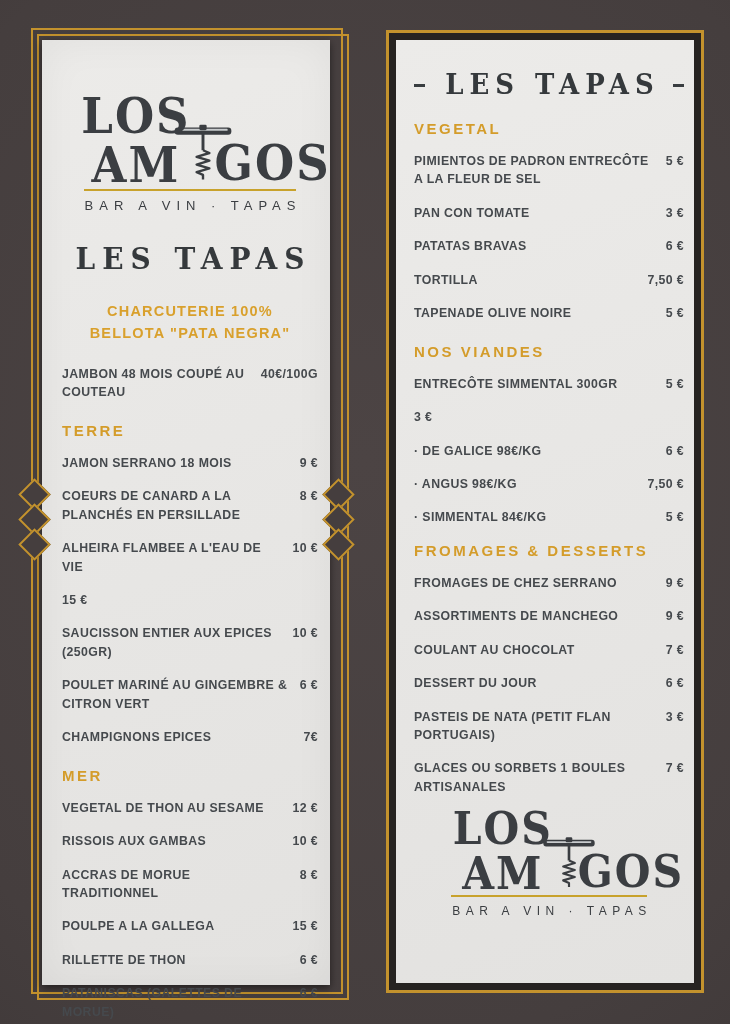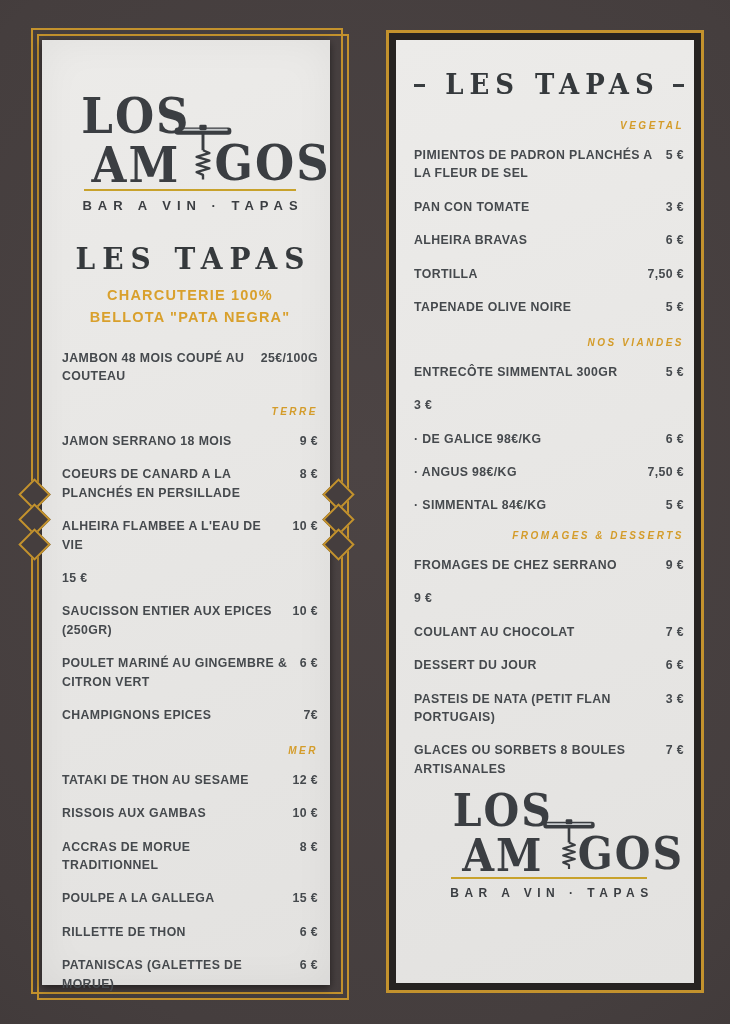--- a/index.html
+++ b/index.html
@@ -43,42 +43,42 @@
   .logo-word{
     font-family:"DejaVu Serif", serif;font-weight:bold;color:#3b3e42;
     font-size:45px;letter-spacing:2px;transform:scaleY(1.08);
   }
   .logo-small .logo-word{font-size:41px;}
   .corkscrew{width:64px;height:62px;margin:0 -20px 2px -20px;overflow:visible;}
   .logo-small .corkscrew{width:58px;height:56px;}
   .logo-underline{height:2px;background:#c8a22c;width:212px;margin:3px auto 7px auto;}
   .logo-small .logo-underline{width:196px;margin-top:2px;}
   .logo-tagline{
-    font-size:13px;font-weight:bold;color:#3b3e42;letter-spacing:6px;padding-left:6px;
+    font-size:13px;font-weight:normal;color:#3b3e42;letter-spacing:6px;padding-left:6px;
   }
   .logo-small .logo-tagline{font-size:12px;letter-spacing:5.5px;}
   
   .heading{display:flex;align-items:center;justify-content:center;gap:13px;}
   .heading-dash{width:36px;height:3px;background:#393d40;}
   .heading-text{
     font-family:"DejaVu Serif", serif;font-weight:bold;color:#35393c;
     font-size:28px;letter-spacing:7px;padding-left:7px;white-space:nowrap;transform:scaleY(1.05);
   }
   .heading-sm .heading-text{font-size:26px;letter-spacing:6px;}
   .heading-sm .heading-dash{width:34px;}
   
   .content-left{padding:56px 12px 0 20px;box-sizing:border-box;height:100%;}
   .content-right{padding:30px 10px 0 18px;box-sizing:border-box;height:100%;}
   .intro{
     text-align:center;color:#d9a02c;font-weight:bold;font-size:14.5px;
-    letter-spacing:1.2px;line-height:1.55;margin-top:8px;
+    letter-spacing:1.2px;line-height:1.55;margin-top:24px;
   }
   .sec-title{
-    text-align:right;color:#d49c2a;font-weight:bold;font-size:10px;
-    letter-spacing:2.5px;margin:20px 0 15px 0;font-style:italic;
+    text-align:left;color:#d49c2a;font-weight:bold;font-size:15px;
+    letter-spacing:2.5px;margin:20px 0 15px 0;
   }
   .menu{margin:0;}
   .row{display:flex;justify-content:space-between;align-items:flex-start;gap:10px;margin-bottom:15px;}
   .nm{
     color:#45494d;font-size:12.3px;font-weight:bold;letter-spacing:.4px;line-height:1.5;
   }
   .pr{
     color:#45494d;font-size:12.3px;font-weight:bold;letter-spacing:.4px;
     white-space:nowrap;line-height:1.5;
   }
@@ -117,21 +117,21 @@
       <span class="heading-dash"></span>
     </div>
 
     <div class="intro">
       <div>CHARCUTERIE 100%</div>
       <div>BELLOTA "PATA NEGRA"</div>
     </div>
 
     <div class="row featured">
       <span class="nm">JAMBON 48 MOIS COUPÉ AU COUTEAU</span>
-      <span class="pr">25€/100G</span>
+      <span class="pr">40€/100G</span>
     </div>
 
     <div class="sec-title">TERRE</div>
     <div class="menu">
 
         <div class="row">
           <span class="nm">JAMON SERRANO 18 MOIS</span>
           <span class="pr">9 €</span>
         </div>
 
@@ -162,21 +162,21 @@
         <div class="row">
           <span class="nm">CHAMPIGNONS EPICES</span>
           <span class="pr">7€</span>
         </div>
       </div>
 
     <div class="sec-title">MER</div>
     <div class="menu">
 
         <div class="row">
-          <span class="nm">TATAKI DE THON AU SESAME</span>
+          <span class="nm">VEGETAL DE THON AU SESAME</span>
           <span class="pr">12 €</span>
         </div>
 
         <div class="row">
           <span class="nm">RISSOIS AUX GAMBAS</span>
           <span class="pr">10 €</span>
         </div>
 
         <div class="row">
           <span class="nm">ACCRAS DE MORUE TRADITIONNEL</span>
@@ -221,31 +221,31 @@
       <div class="heading heading-sm">
         <span class="heading-dash"></span>
         <span class="heading-text">LES TAPAS</span>
         <span class="heading-dash"></span>
       </div>
 
       <div class="sec-title">VEGETAL</div>
       <div class="menu">
 
           <div class="row">
-            <span class="nm">PIMIENTOS DE PADRON PLANCHÉS A LA FLEUR DE SEL</span>
+            <span class="nm">PIMIENTOS DE PADRON ENTRECÔTE A LA FLEUR DE SEL</span>
             <span class="pr">5 €</span>
           </div>
 
           <div class="row">
             <span class="nm">PAN CON TOMATE</span>
             <span class="pr">3 €</span>
           </div>
 
           <div class="row">
-            <span class="nm">ALHEIRA BRAVAS</span>
+            <span class="nm">PATATAS BRAVAS</span>
             <span class="pr">6 €</span>
           </div>
 
           <div class="row">
             <span class="nm">TORTILLA</span>
             <span class="pr">7,50 €</span>
           </div>
 
           <div class="row">
             <span class="nm">TAPENADE OLIVE NOIRE</span>
@@ -283,40 +283,41 @@
 
       <div class="sec-title" style="margin-top:12px;">FROMAGES &amp; DESSERTS</div>
       <div class="menu">
 
           <div class="row">
             <span class="nm">FROMAGES DE CHEZ SERRANO</span>
             <span class="pr">9 €</span>
           </div>
 
           <div class="row">
+            <span class="nm">ASSORTIMENTS DE MANCHEGO</span>
             <span class="pr">9 €</span>
           </div>
 
           <div class="row">
             <span class="nm">COULANT AU CHOCOLAT</span>
             <span class="pr">7 €</span>
           </div>
 
           <div class="row">
             <span class="nm">DESSERT DU JOUR</span>
             <span class="pr">6 €</span>
           </div>
 
           <div class="row">
             <span class="nm">PASTEIS DE NATA (PETIT FLAN PORTUGAIS)</span>
             <span class="pr">3 €</span>
           </div>
 
           <div class="row">
-            <span class="nm">GLACES OU SORBETS 8 BOULES ARTISANALES</span>
+            <span class="nm">GLACES OU SORBETS 1 BOULES ARTISANALES</span>
             <span class="pr">7 €</span>
           </div>
 
         </div>
 
       <div class="logo logo-small logo-bottom">
         <div class="logo-row">
           <span class="logo-word">LOS AM</span>
           <svg class="corkscrew" viewBox="0 0 70 64">
             <rect x="4" y="4" width="62" height="8" rx="3.5" fill="#3a3d41"></rect>

